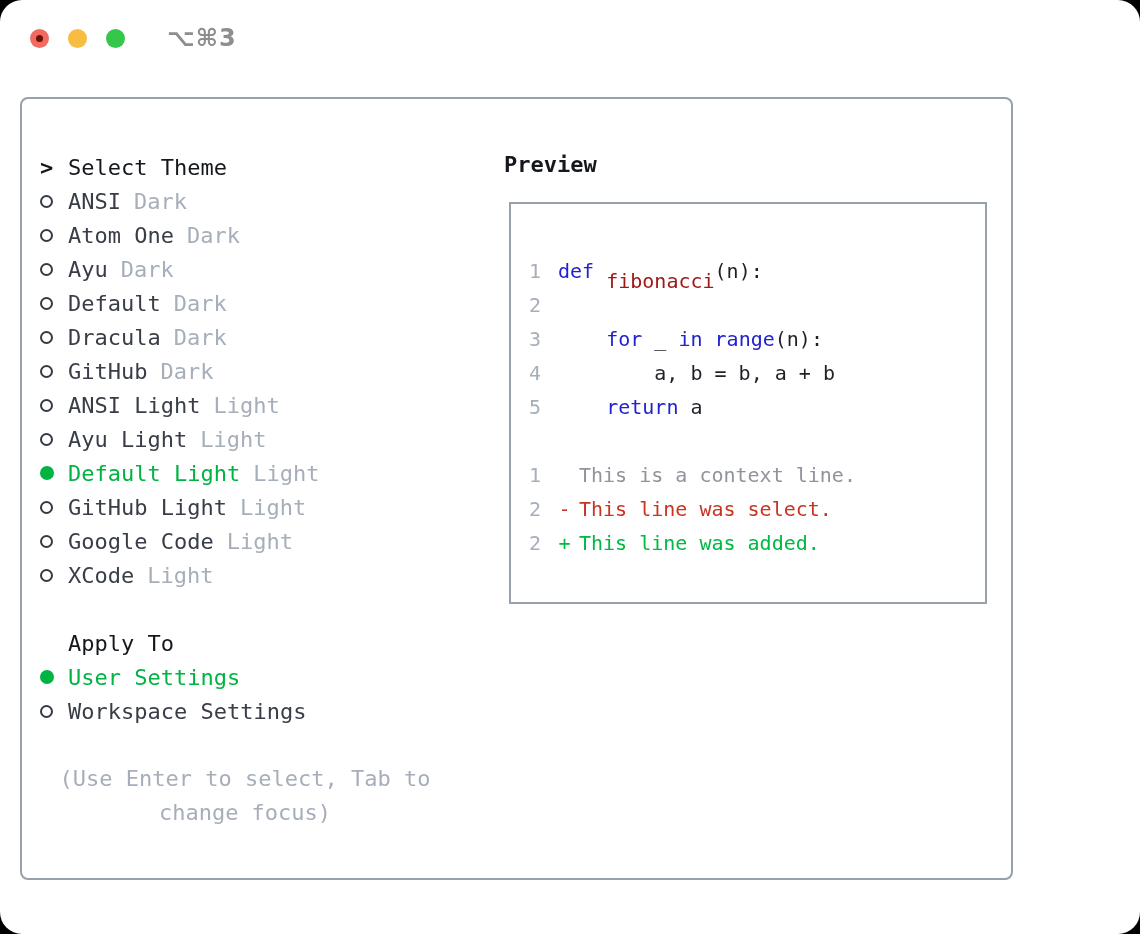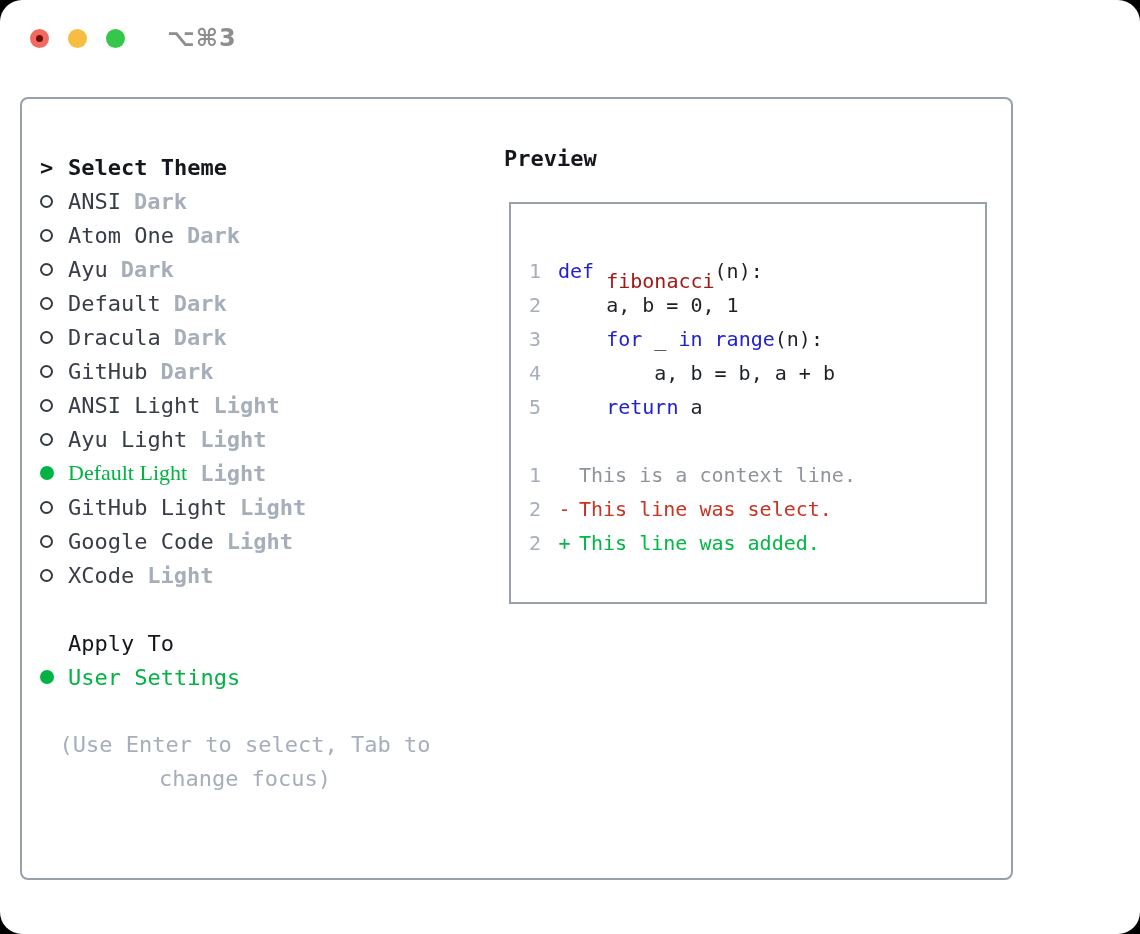--- a/index.html
+++ b/index.html
@@ -43,33 +43,33 @@
     position:absolute;left:20px;top:97px;width:993px;height:783px;
     border:2px solid var(--panel-border);border-radius:8px;background:#fff;
   }
   
   .left-col{position:absolute;left:18px;top:51px;width:440px;font-size:22px;color:var(--dark-text);}
   .row{display:flex;align-items:center;height:34px;white-space:pre;}
   .marker{width:28px;flex:0 0 28px;display:flex;align-items:center;}
   .chev{font-weight:bold;color:var(--black-text);font-size:22px;}
   .radio{width:13px;height:13px;border-radius:50%;border:2px solid #343a43;}
   .radio.sel{width:14px;height:14px;border:none;background:var(--accent-green);}
-  .hdr{font-weight:bold;color:var(--black-text);}
+  .hdr{font-weight:normal;color:var(--black-text);}
   .tname{color:var(--dark-text);}
-  .tname.sel{color:var(--accent-green);font-family:Liberation Serif, serif;}
-  .tvariant{color:var(--muted-gray);margin-left:13px;font-weight:bold;}
+  .tname.sel{color:var(--accent-green);}
+  .tvariant{color:var(--muted-gray);margin-left:13px;}
   .apply-block{margin-top:34px;}
   .apply-label{color:var(--black-text);}
   .opt-name.sel{color:var(--accent-green);}
   .hint{
     margin-top:34px;width:410px;color:var(--muted-gray);
     line-height:34px;white-space:normal;text-align:center;
   }
   
-  .preview-title{position:absolute;left:482px;top:42px;height:34px;display:flex;align-items:center;
+  .preview-title{position:absolute;left:482px;top:48px;height:34px;display:flex;align-items:center;
     font-weight:bold;color:var(--black-text);font-size:22px;}
   .preview-box{
     position:absolute;left:487px;top:103px;width:478px;height:402px;
     border:2px solid var(--panel-border);background:#fff;
     padding:50px 0 0 18px;font-size:20px;color:#1e2126;
   }
   .cline{display:flex;align-items:center;height:34px;white-space:pre;}
   .ln{width:13px;flex:0 0 13px;margin-right:16px;color:var(--muted-gray);text-align:left;}
   .tok-kw{color:var(--keyword-blue);}
   .tok-fn{color:var(--function-red);margin-top:20px;}
@@ -119,32 +119,33 @@
           <div class="row"><span class="marker"><span class="radio"></span></span><span class="tname">XCode</span><span class="tvariant">Light</span></div>
         </div>
 
       <div class="apply-block">
         <div class="row">
           <span class="marker"></span>
           <span class="apply-label">Apply To</span>
         </div>
         <div id="apply-list">
             <div class="row"><span class="marker"><span class="radio sel"></span></span><span class="opt-name sel">User Settings</span></div>
+            <div class="row"><span class="marker"><span class="radio"></span></span><span class="opt-name">Workspace Settings</span></div>
           </div>
       </div>
 
       <div class="hint">(Use Enter to select, Tab to change focus)</div>
     </div>
 
     <div class="preview-title">Preview</div>
 
     <div class="preview-box">
       <div id="code-lines">
           <div class="cline"><span class="ln">1</span><span class="tok-kw">def </span><span class="tok-fn">fibonacci</span><span class="tok-pl">(n):</span></div>
-          <div class="cline"><span class="ln">2</span><span class="tok-pl">    a, b = 0, 1</span></div>
+          <div class="cline"><span class="ln">2</span></div>
           <div class="cline"><span class="ln">3</span><span class="tok-pl">    </span><span class="tok-kw">for</span><span class="tok-pl"> _ </span><span class="tok-kw">in</span><span class="tok-pl"> </span><span class="tok-kw">range</span><span class="tok-pl">(n):</span></div>
           <div class="cline"><span class="ln">4</span><span class="tok-pl">        a, b = b, a + b</span></div>
           <div class="cline"><span class="ln">5</span><span class="tok-pl">    </span><span class="tok-kw">return</span><span class="tok-pl"> a</span></div>
         </div>
       <div id="diff-lines" class="diff-block">
           <div class="cline dline context"><span class="ln">1</span><span class="dmark"></span><span class="dtext">This is a context line.</span></div>
           <div class="cline dline deleted"><span class="ln">2</span><span class="dmark">-</span><span class="dtext">This line was select.</span></div>
           <div class="cline dline added"><span class="ln">2</span><span class="dmark">+</span><span class="dtext">This line was added.</span></div>
         </div>
     </div>

